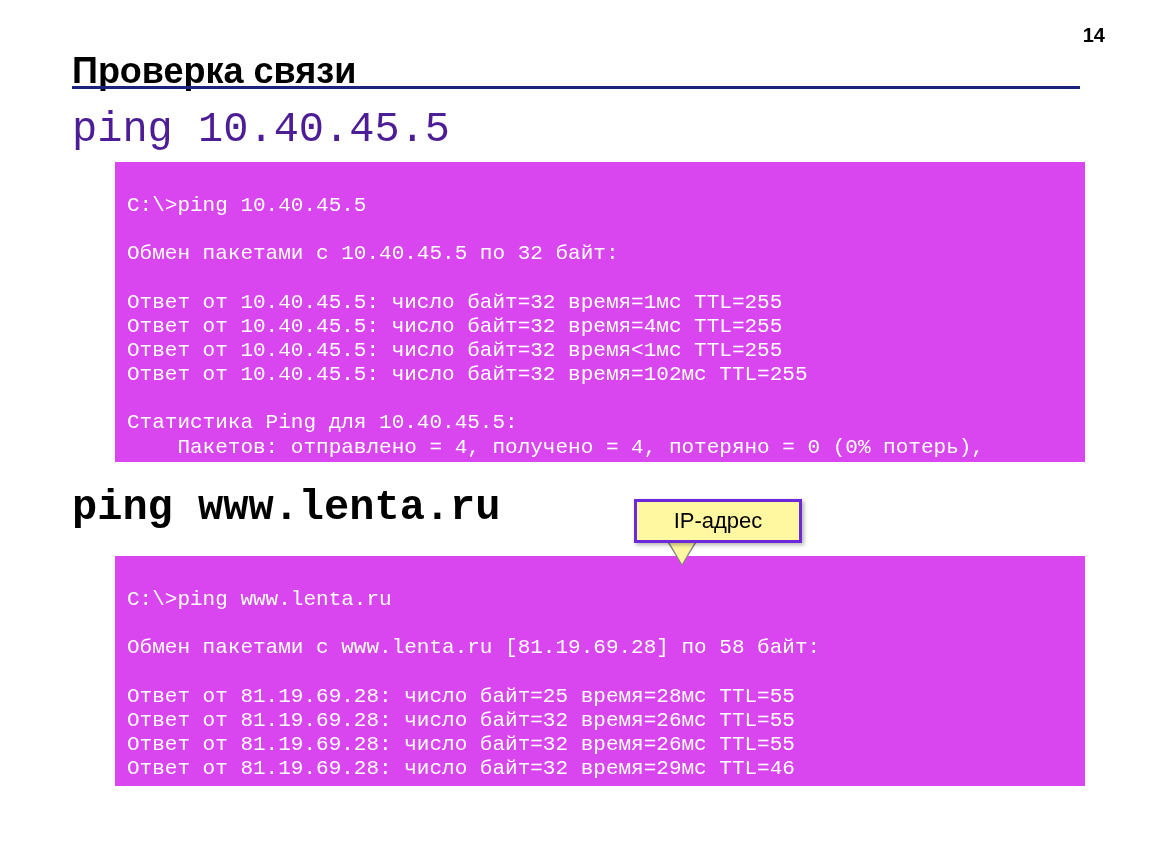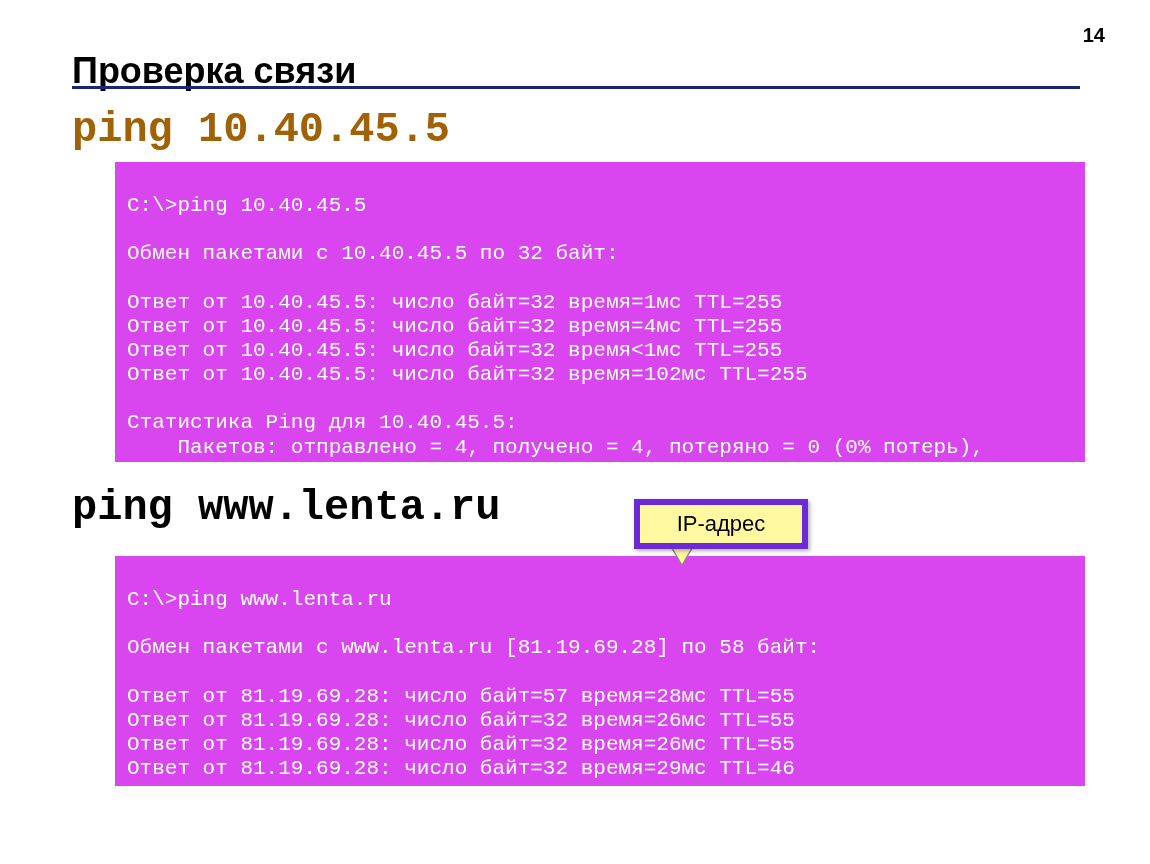--- a/index.html
+++ b/index.html
@@ -36,22 +36,22 @@
     width: 1008px;
     height: 3px;
     background: #1a237e;
   }
   .cmd1 {
     position: absolute;
     top: 106px;
     left: 72px;
     font-family: "Courier New", monospace;
     font-size: 42px;
-    font-weight: bold;
-    color: #a16207;
+    font-weight: normal;
+    color: #4c1d95;
   }
   .cmd2 {
     position: absolute;
     top: 484px;
     left: 72px;
     font-family: "Courier New", monospace;
     font-size: 42px;
     font-weight: bold;
     color: #000;
   }
@@ -77,21 +77,21 @@
     left: 115px;
     width: 970px;
     height: 230px;
   }
   .callout {
     position: absolute;
     top: 499px;
     left: 634px;
     width: 150px;
     background: #fff8a0;
-    border: 6px solid #6d28d9;
+    border: 3px solid #6d28d9;
     box-shadow: 2px 2px 4px rgba(0,0,0,0.3);
     text-align: center;
     font-family: Arial, sans-serif;
     font-size: 22px;
     padding: 6px 6px;
     color: #000;
     z-index: 5;
   }
   .callout-arrow {
     position: absolute;
@@ -145,17 +145,17 @@
 
 <div class="callout">IP-адрес</div>
 <div class="callout-arrow-border"></div>
 <div class="callout-arrow"></div>
 
 <div class="term term2">
 <span>C:\&gt;ping www.lenta.ru</span>
 
 <span>Обмен пакетами с www.lenta.ru [81.19.69.28] по 58 байт:</span>
 
-<span>Ответ от 81.19.69.28: число байт=57 время=28мс TTL=55</span>
+<span>Ответ от 81.19.69.28: число байт=25 время=28мс TTL=55</span>
 <span>Ответ от 81.19.69.28: число байт=32 время=26мс TTL=55</span>
 <span>Ответ от 81.19.69.28: число байт=32 время=26мс TTL=55</span>
 <span>Ответ от 81.19.69.28: число байт=32 время=29мс TTL=46</span>
 </div>
 
 </body></html>

